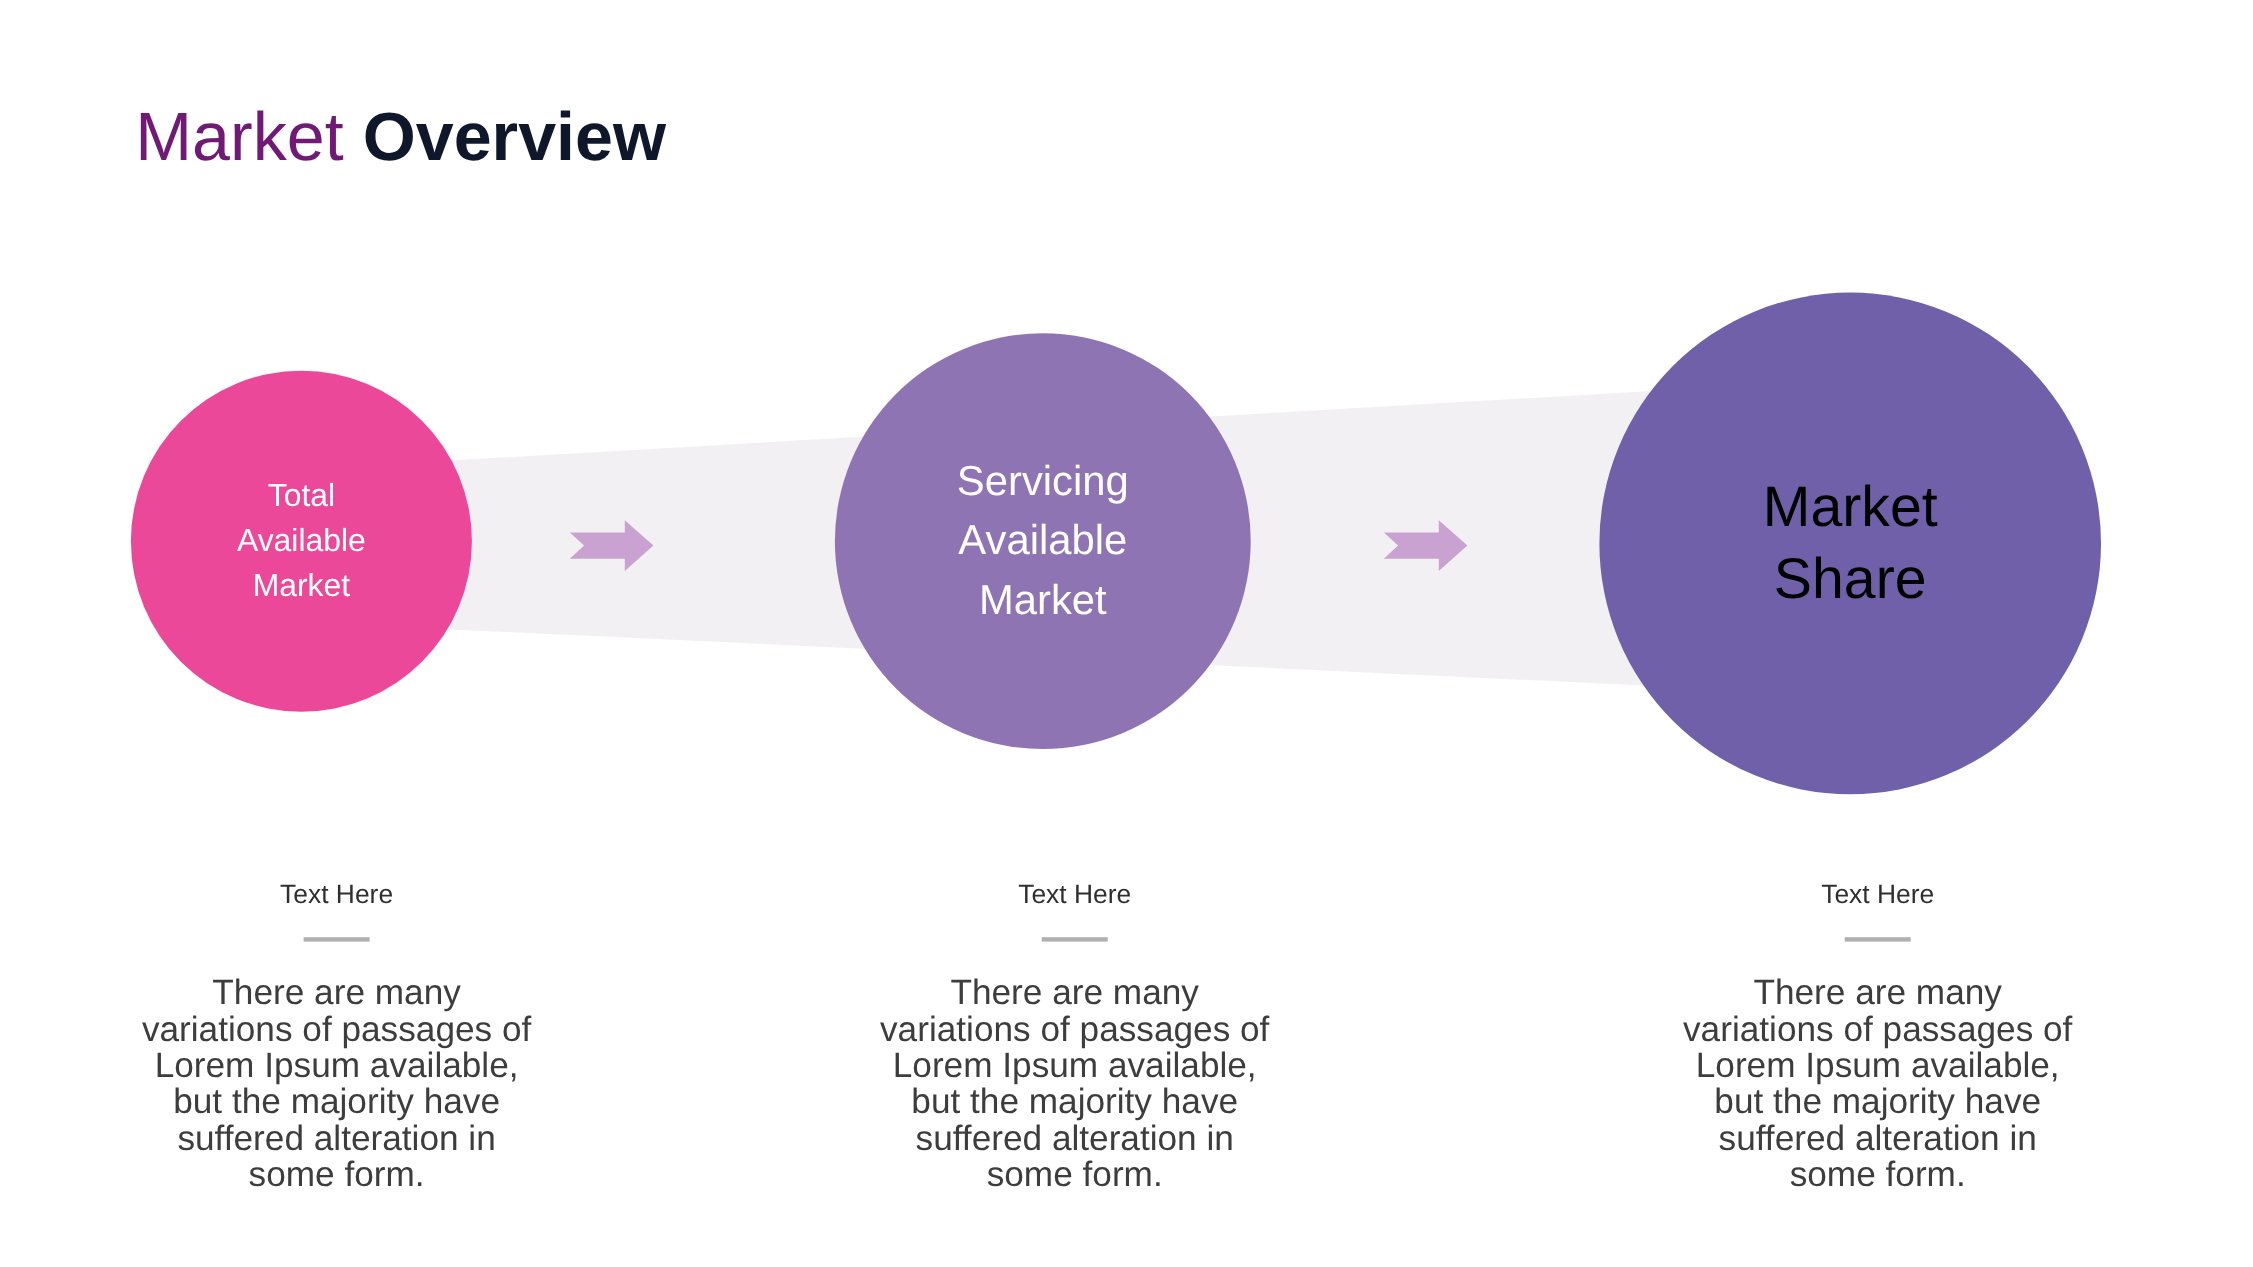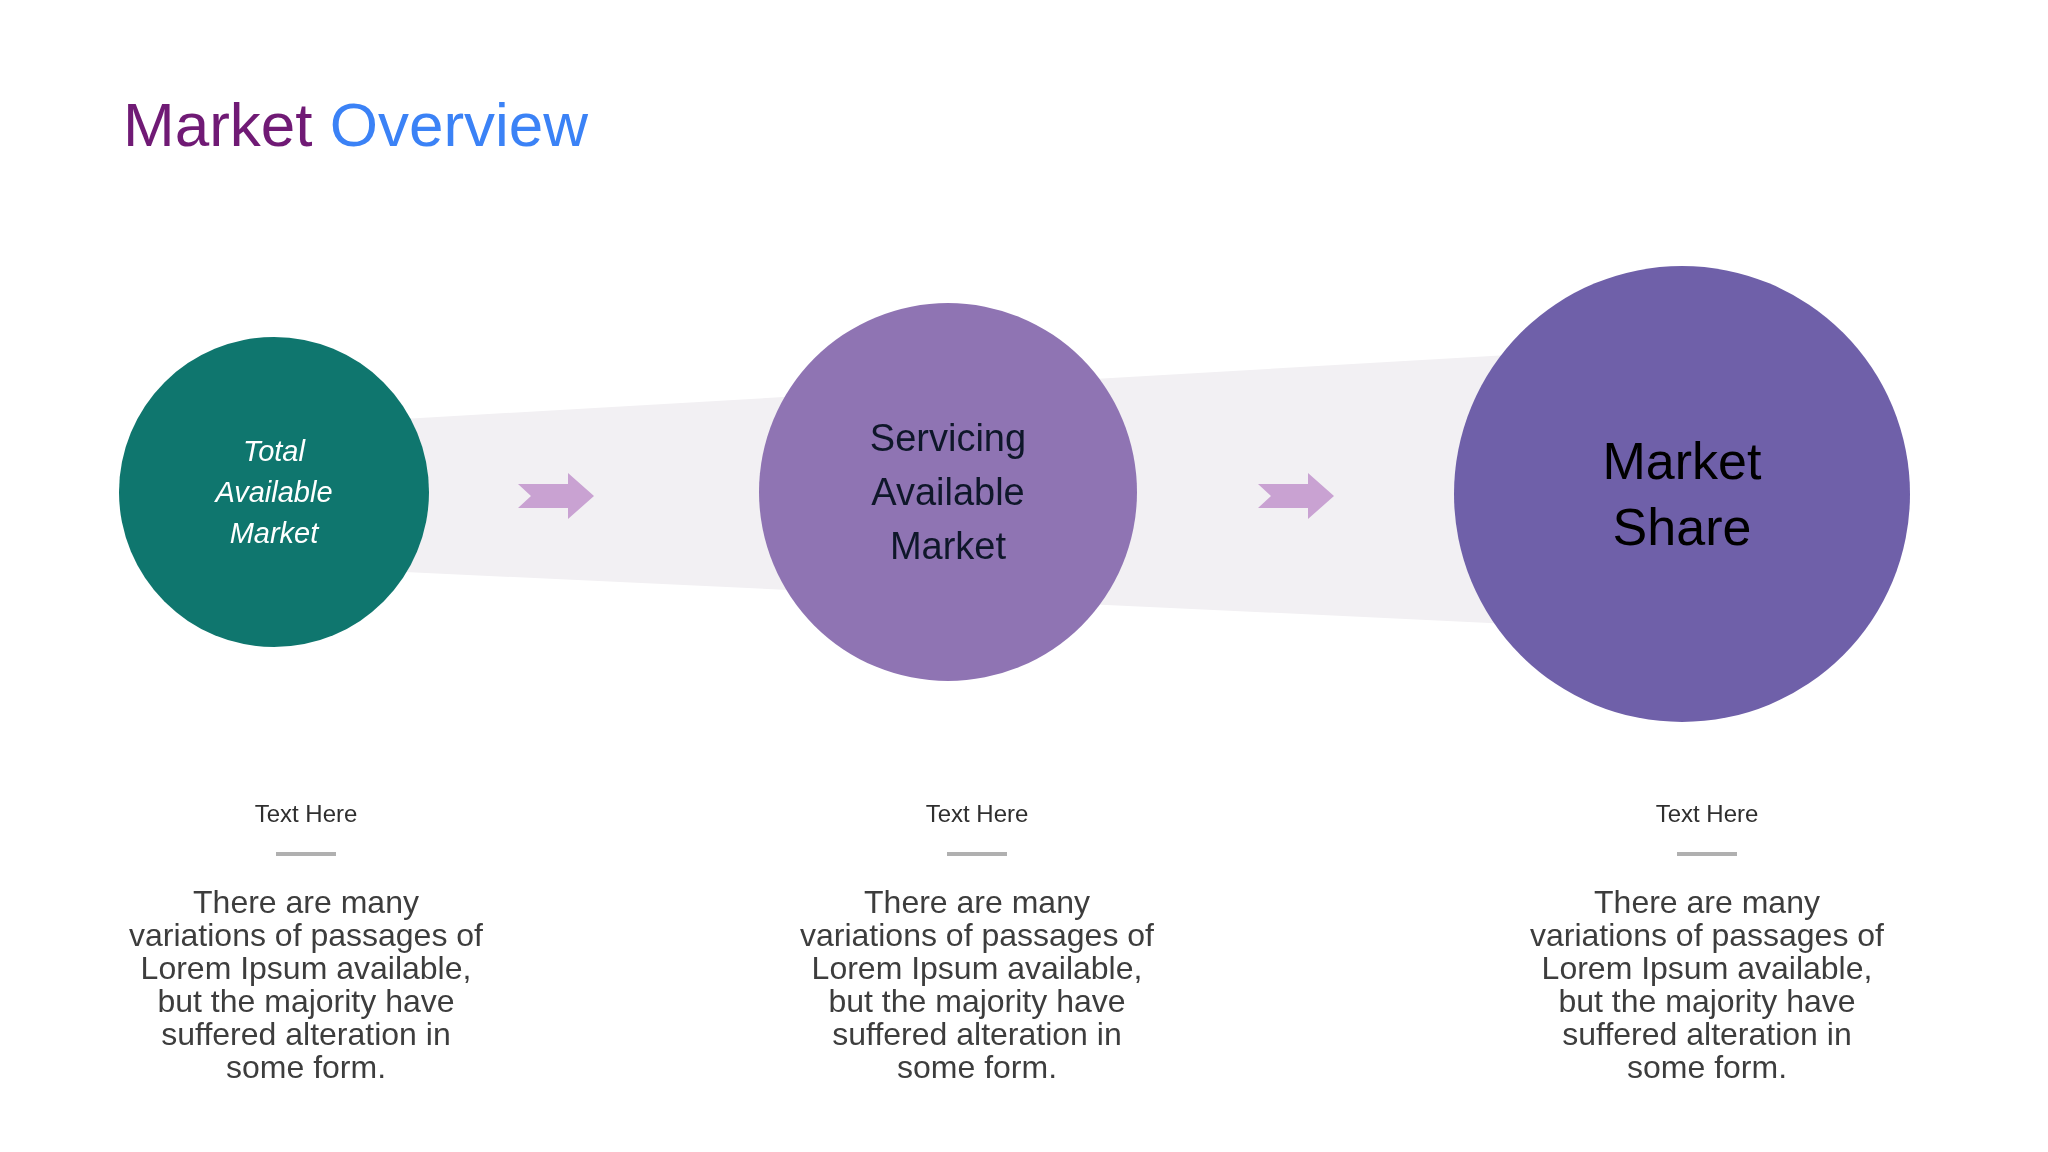--- a/index.html
+++ b/index.html
@@ -51,36 +51,36 @@
   .stage-paragraph {
     margin: 30px auto 0 auto; width: 362px;
     font-size: 32px; line-height: 33px; color: #3d3d3d;
   }
 </style>
 </head>
 <body>
 
 <div class="slide">
 
-  <h1 class="title"><span style="color: #701a75;">Market</span>&nbsp;<span class="accent" style="color: #3b82f6;">Overview</span></h1>
+  <h1 class="title"><span style="color: #701a75;">Market</span>&nbsp;<span class="accent" style="color: #0f172a; font-weight: bold;">Overview</span></h1>
 
   <svg class="funnel-layer" viewBox="0 0 2048 1152" xmlns="http://www.w3.org/2000/svg" aria-hidden="true">
     <polygon points="300,425 1682,345 1682,632 300,567" fill="#f2f0f3"></polygon>
   </svg>
 
-  <div class="circle circle-1" style="background-color: #0f766e; font-style: italic;">
+  <div class="circle circle-1" style="background-color: #ec4899;">
     <div class="circle-label" style="color: rgb(255, 255, 255);">Total Available Market</div>
   </div>
 
   <svg class="arrow-icon arrow-1" viewBox="0 0 76 46" xmlns="http://www.w3.org/2000/svg" aria-hidden="true">
     <polygon points="0,11 50,11 50,0 76,23 50,46 50,35 0,35 13,23" fill="#c9a2d2"></polygon>
   </svg>
 
   <div class="circle circle-2" style="background-color: rgb(143, 116, 179);">
-    <div class="circle-label" style="color: #0f172a;">Servicing Available Market</div>
+    <div class="circle-label" style="color: #ffffff;">Servicing Available Market</div>
   </div>
 
   <svg class="arrow-icon arrow-2" viewBox="0 0 76 46" xmlns="http://www.w3.org/2000/svg" aria-hidden="true">
     <polygon points="0,11 50,11 50,0 76,23 50,46 50,35 0,35 13,23" fill="#c9a2d2"></polygon>
   </svg>
 
   <div class="circle circle-3" style="background-color: rgb(111, 96, 169);">
     <div class="circle-label" style="color: #000000;">Market Share</div>
   </div>
 

